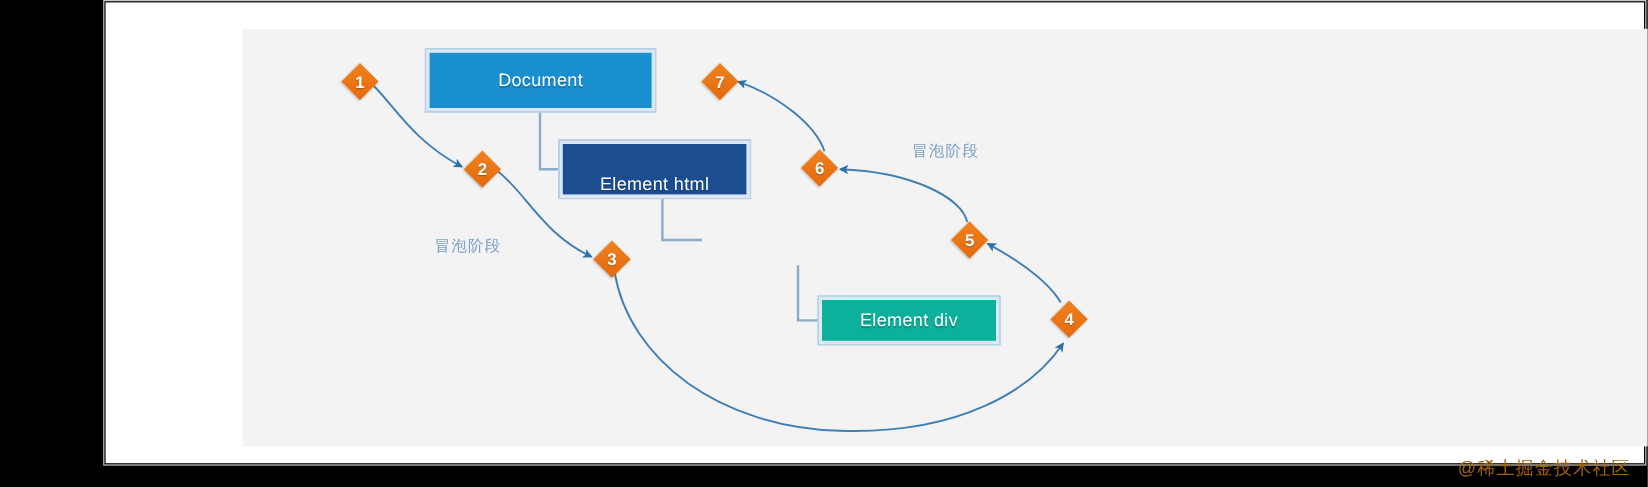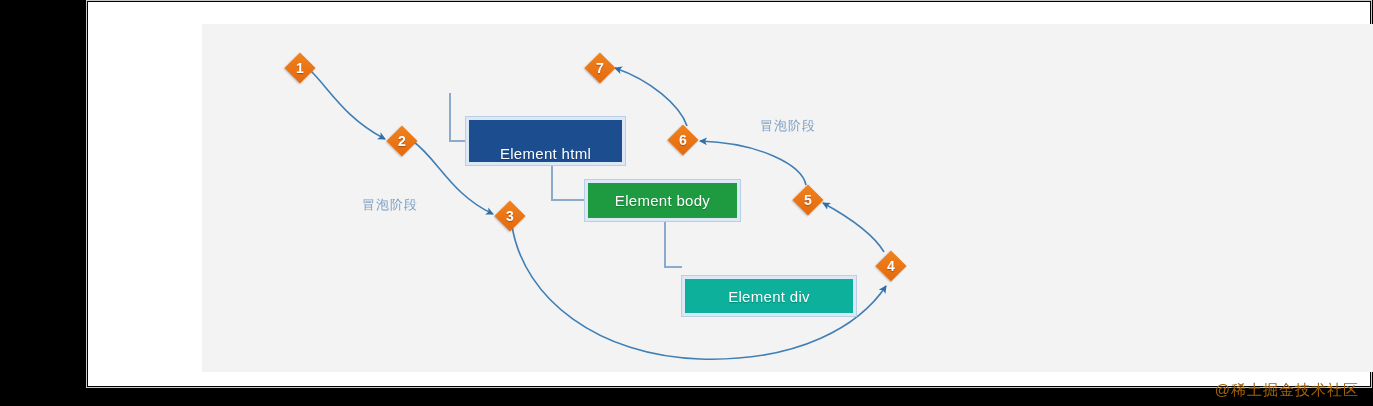--- a/index.html
+++ b/index.html
@@ -39,21 +39,21 @@
     font-size:15px;
     letter-spacing:.3px;
     border:3px solid #dce8f5;
     outline:1px solid #b9cfe6;
     text-shadow:0 1px 1px rgba(0,0,0,.25);
     white-space:nowrap;
   }
   .n-document{left:355px;top:41px;width:191px;height:52px;background:#1a8fd0;}
   .n-html    {left:466px;top:117px;width:159px;height:48px;background:#1b4d8f;align-items:flex-end;}
   .n-body    {left:585px;top:180px;width:155px;height:41px;background:#219a3d;background:#1e9a41;}
-  .n-div     {left:682px;top:247px;width:174px;height:40px;background:#0db09a;margin-top:29px;}
+  .n-div     {left:682px;top:247px;width:151px;height:40px;background:#0db09a;}
 
   
   .phase-label{
     position:absolute;color:#7b9fc4;font-size:13px;letter-spacing:1px;
     white-space:nowrap;
   }
   .phase-capture{left:362px;top:196px;}
   .phase-bubble {left:760px;top:117px;}
 
   
@@ -129,25 +129,25 @@
       <path d="M884,252 C872,232 845,215 823,203" marker-end="url(#ah)"></path>
     </g>
     <g stroke="#3f7fb5" stroke-width="1.6" fill="none">
       <path d="M806,185 C802,165 760,143 700,141" marker-end="url(#ah)"></path>
     </g>
     <g stroke="#3f7fb5" stroke-width="1.6" fill="none">
       <path d="M687,126 C680,105 650,80 615,68" marker-end="url(#ah)"></path>
     </g>
   </svg>
 
+  <div class="node n-document">
+    <span>Document</span>
+  </div>
   <div class="node n-html">
     <span>Element html</span>
-  </div>
-  <div class="node n-body">
-    <span>Element body</span>
   </div>
   <div class="node n-div">
     <span>Element div</span>
   </div>
 
   <div class="marker m1">
     <div class="dia"></div>
     <div class="num">1</div>
   </div>
   <div class="marker m2">

